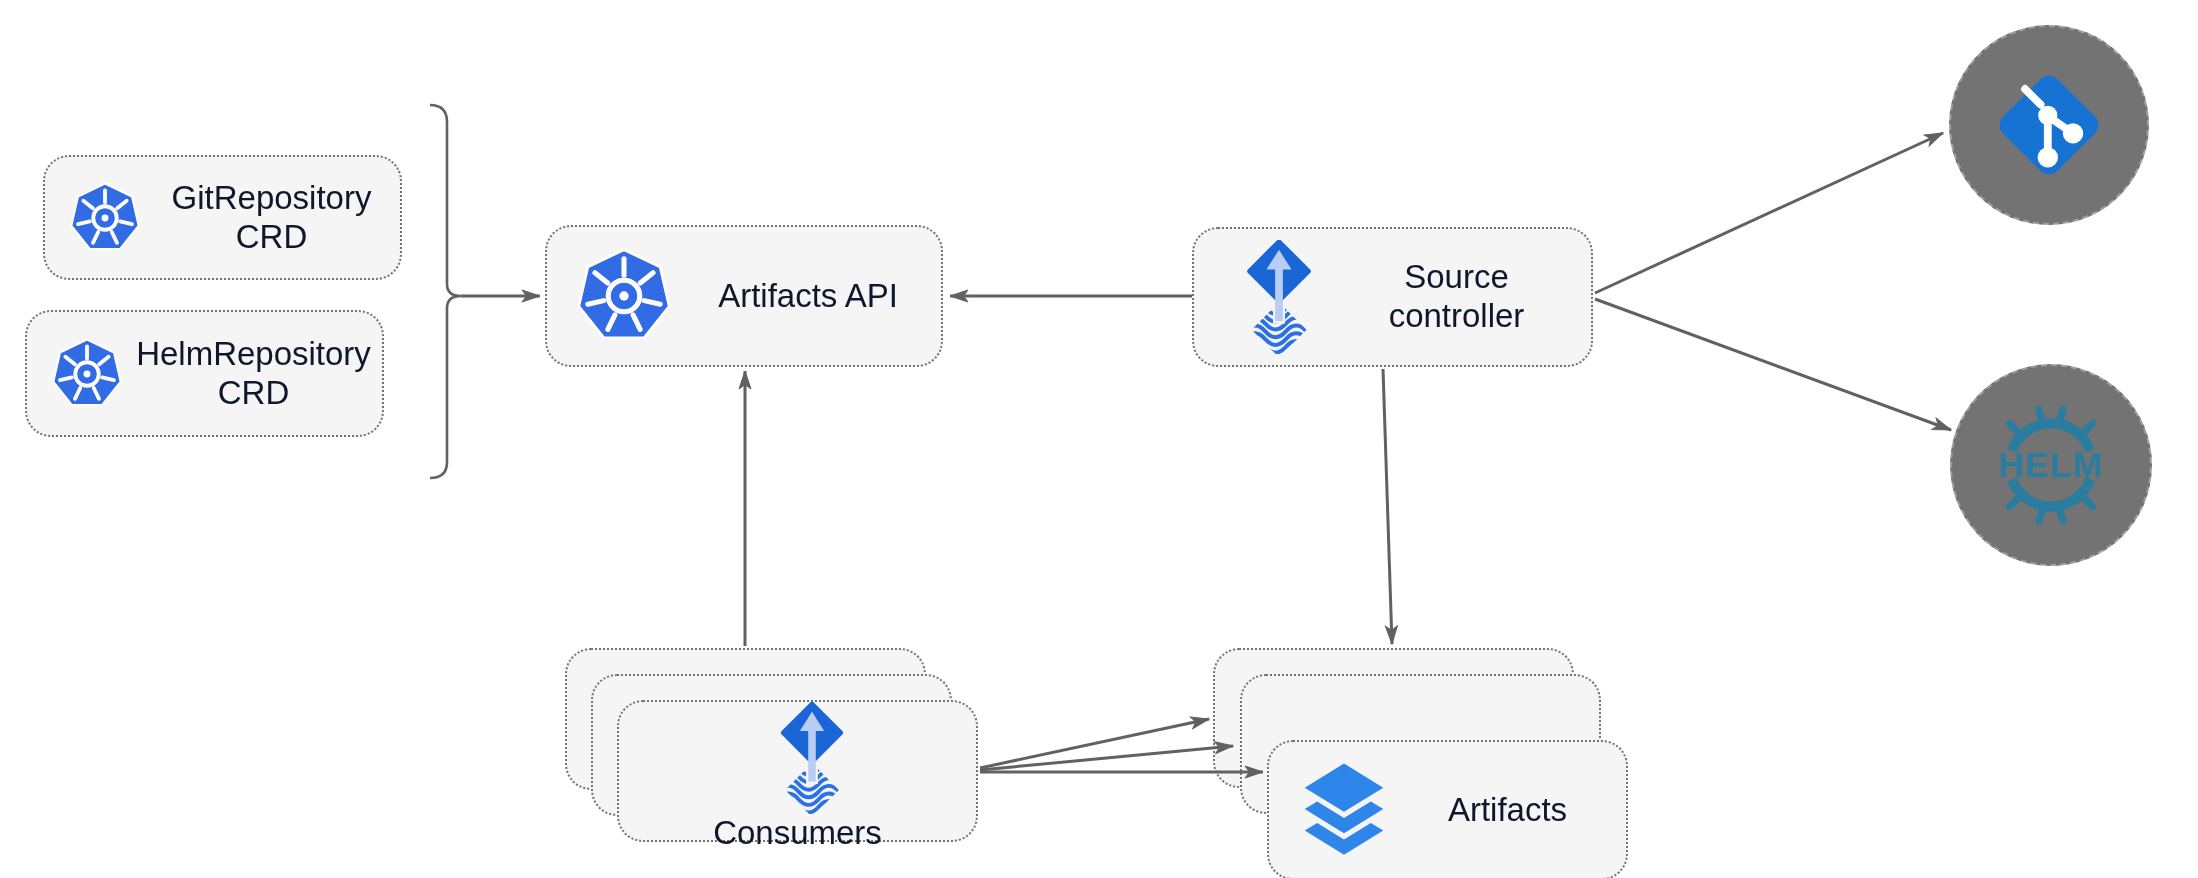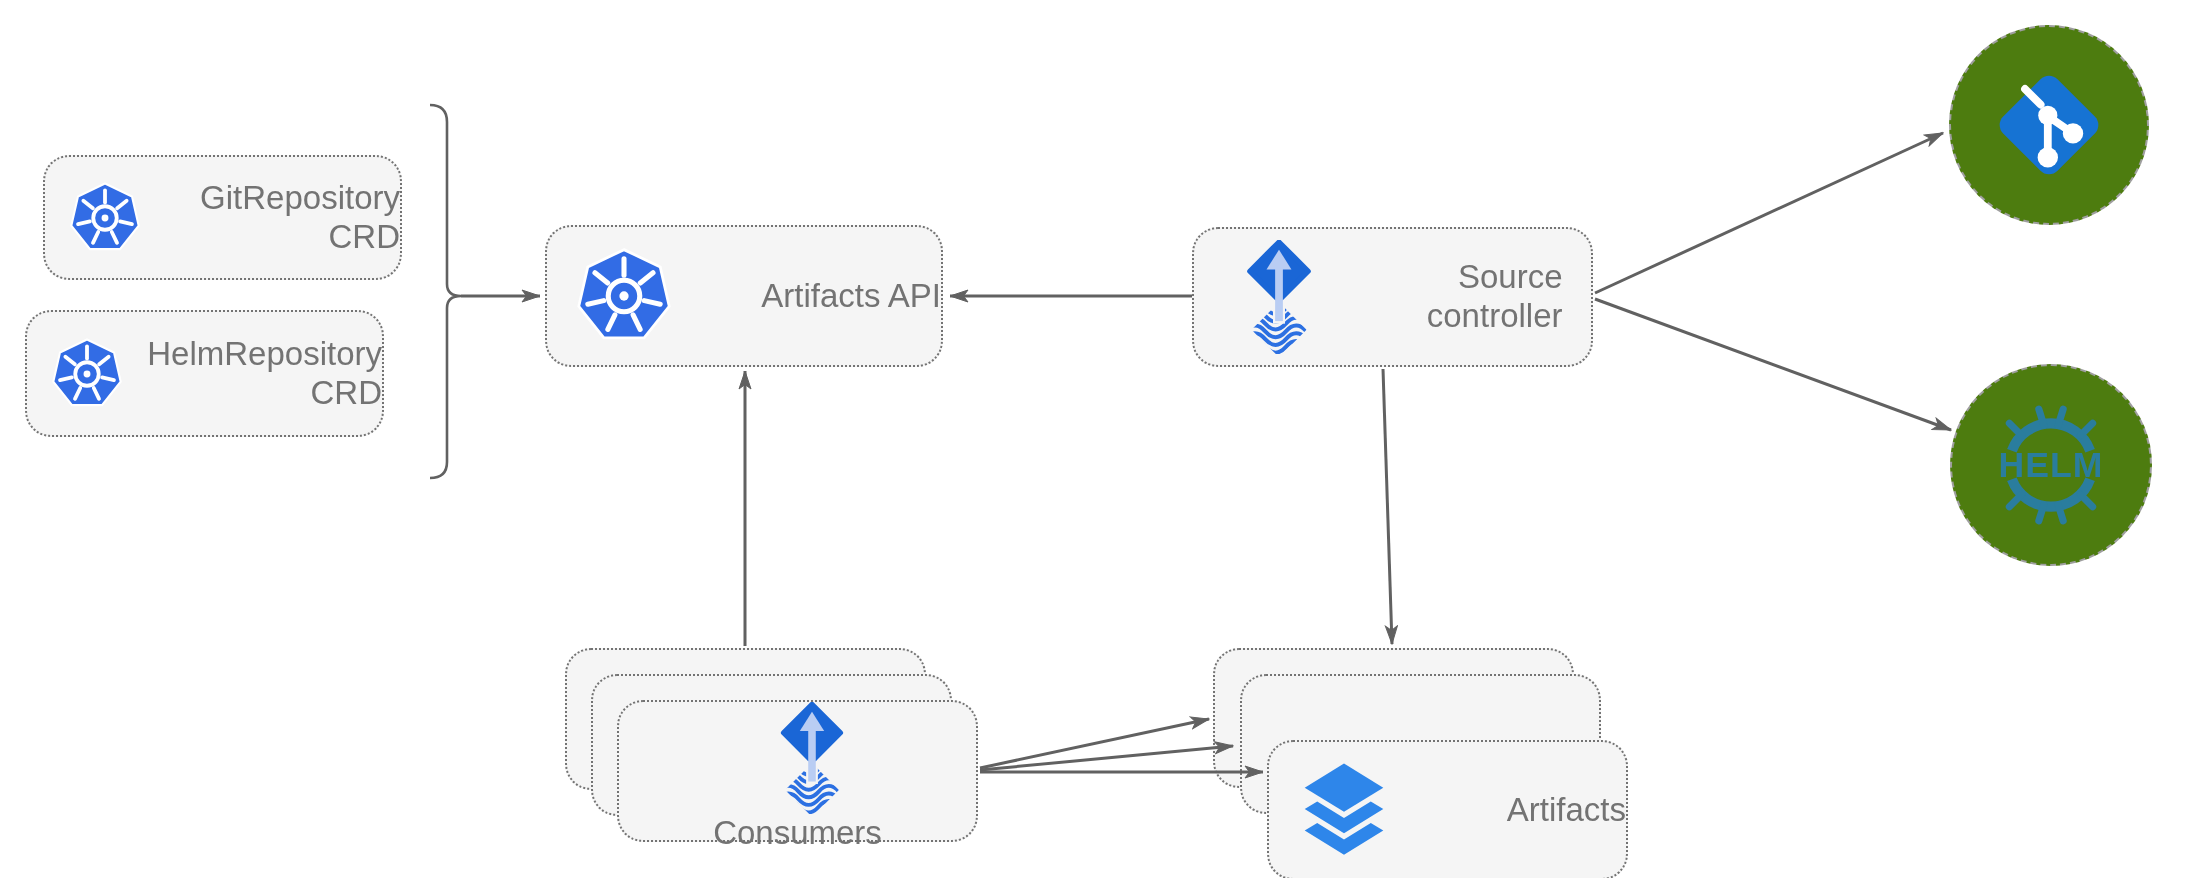--- a/index.html
+++ b/index.html
@@ -5,26 +5,26 @@
   html,body{margin:0;padding:0;background:#ffffff;}
   .canvas{
     position:relative;width:2198px;height:878px;background:#ffffff;
     font-family:"Liberation Sans",sans-serif;overflow:hidden;
   }
   .node{
     position:absolute;background:#f5f5f5;border:2.5px dotted #737373;
     border-radius:26px;box-sizing:border-box;display:flex;align-items:center;
   }
   .node .label{
-    flex:1;text-align:right;font-size:33px;line-height:1.18;color:#737373;
+    flex:1;text-align:center;font-size:33px;line-height:1.18;color:#0f172a;
   }
   .ghost{position:absolute;background:#f5f5f5;border:2.5px dotted #737373;
     border-radius:26px;box-sizing:border-box;}
   .circle{
-    position:absolute;background:#4d7c0f;border:2.5px dashed #9e9e9e;
+    position:absolute;background:#737373;border:2.5px dashed #9e9e9e;
     border-radius:50%;box-sizing:border-box;
     display:flex;align-items:center;justify-content:center;
   }
   
   .n-gitrepo   {left:43px;  top:155px; width:359px; height:125px;}
   .n-helmrepo  {left:25px;  top:310px; width:359px; height:127px;}
   .n-k8sapi    {left:545px; top:225px; width:398px; height:142px;}
   .n-sourcectl {left:1192px;top:227px; width:401px; height:140px;}
   .g-cons-back {left:565px; top:648px; width:361px; height:142px;}
   .g-cons-mid  {left:591px; top:674px; width:361px; height:142px;}

